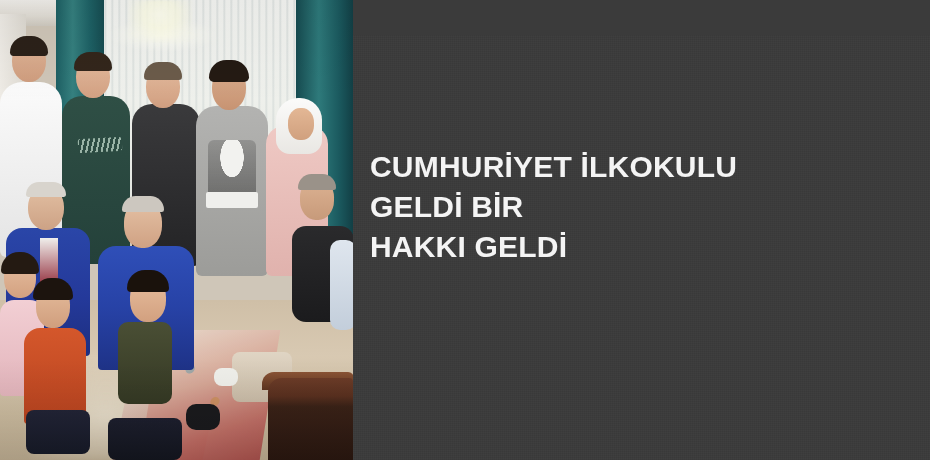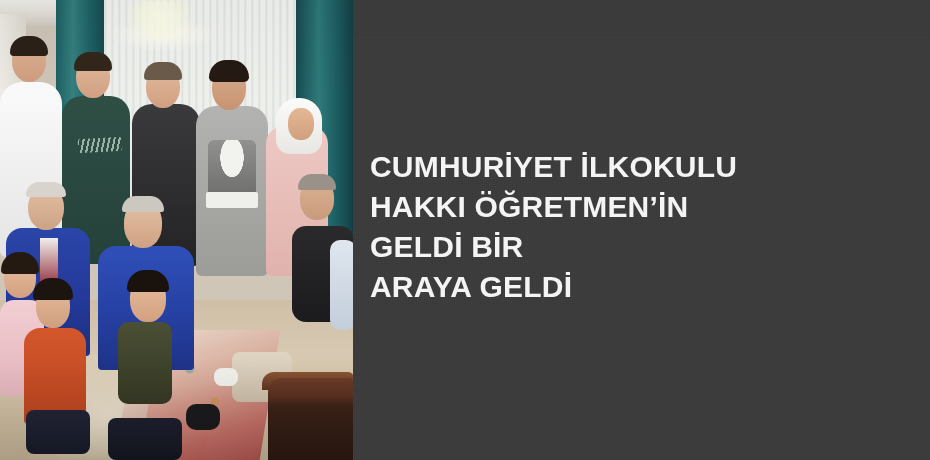--- a/index.html
+++ b/index.html
@@ -271,19 +271,18 @@
     <div class="ph wh-shoe"></div>
 
     <div class="ph photo-shade"></div>
   </div>
 
   <div class="panel">
     <div class="noise"></div>
 
     <div class="headline">
       <span class="ln">CUMHURİYET İLKOKULU</span>
-      <span class="ln">HAKKI ÖĞRETMEN’İN</span>
       <span class="ln">GELDİ BİR</span>
-      <span class="ln">ARAYA GELDİ</span>
+      <span class="ln">HAKKI GELDİ</span>
     </div>
   </div>
 
 </div>
 
 </body></html>

